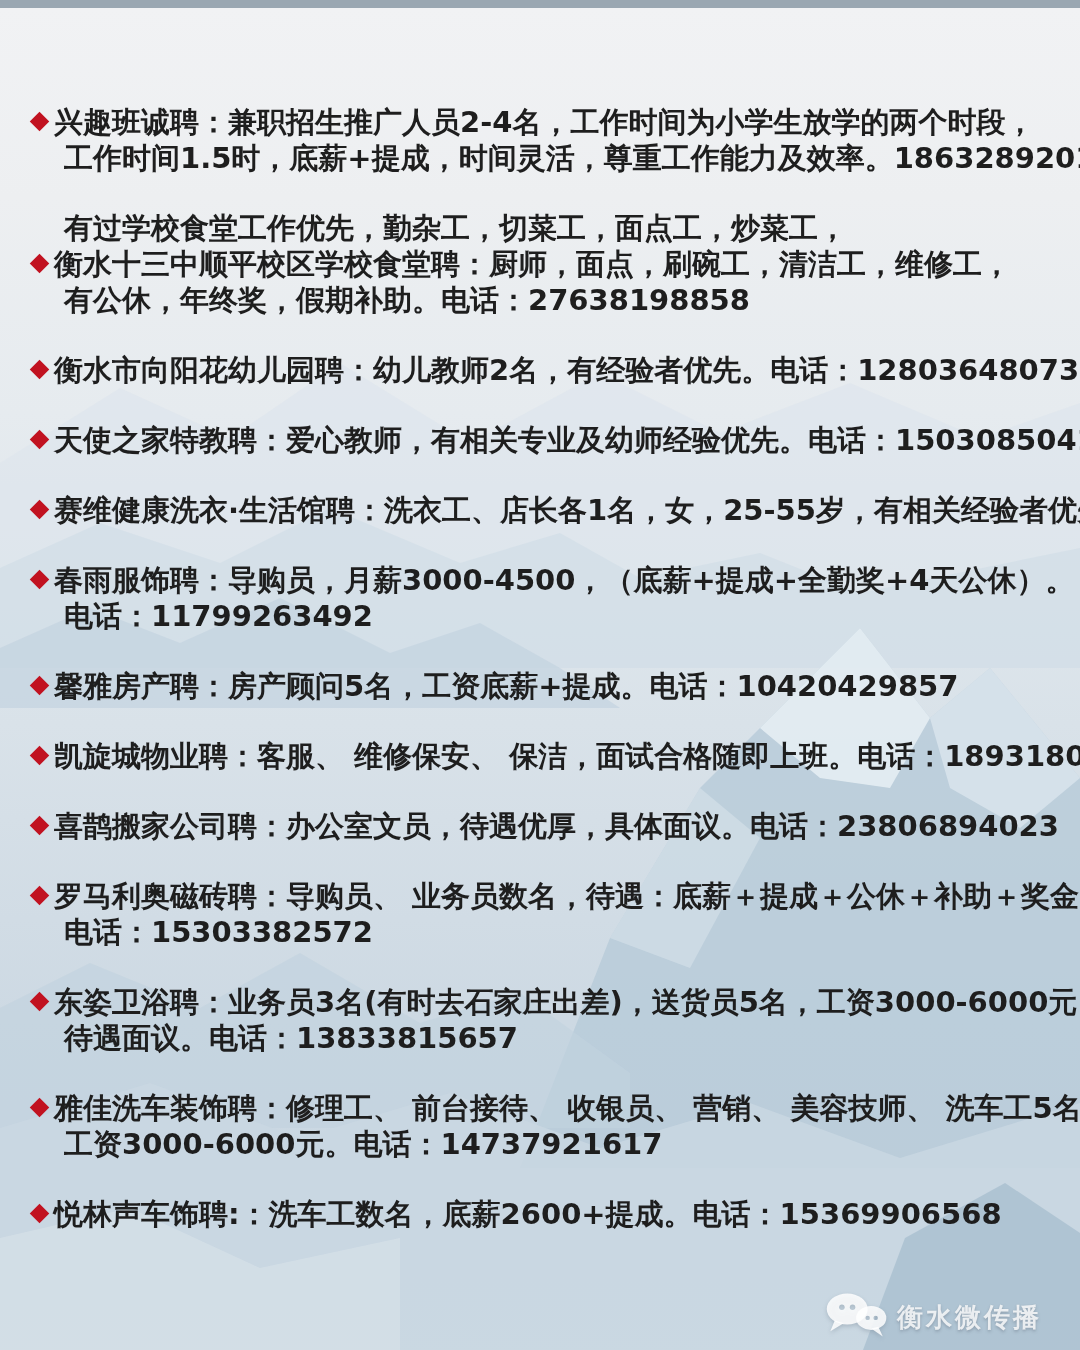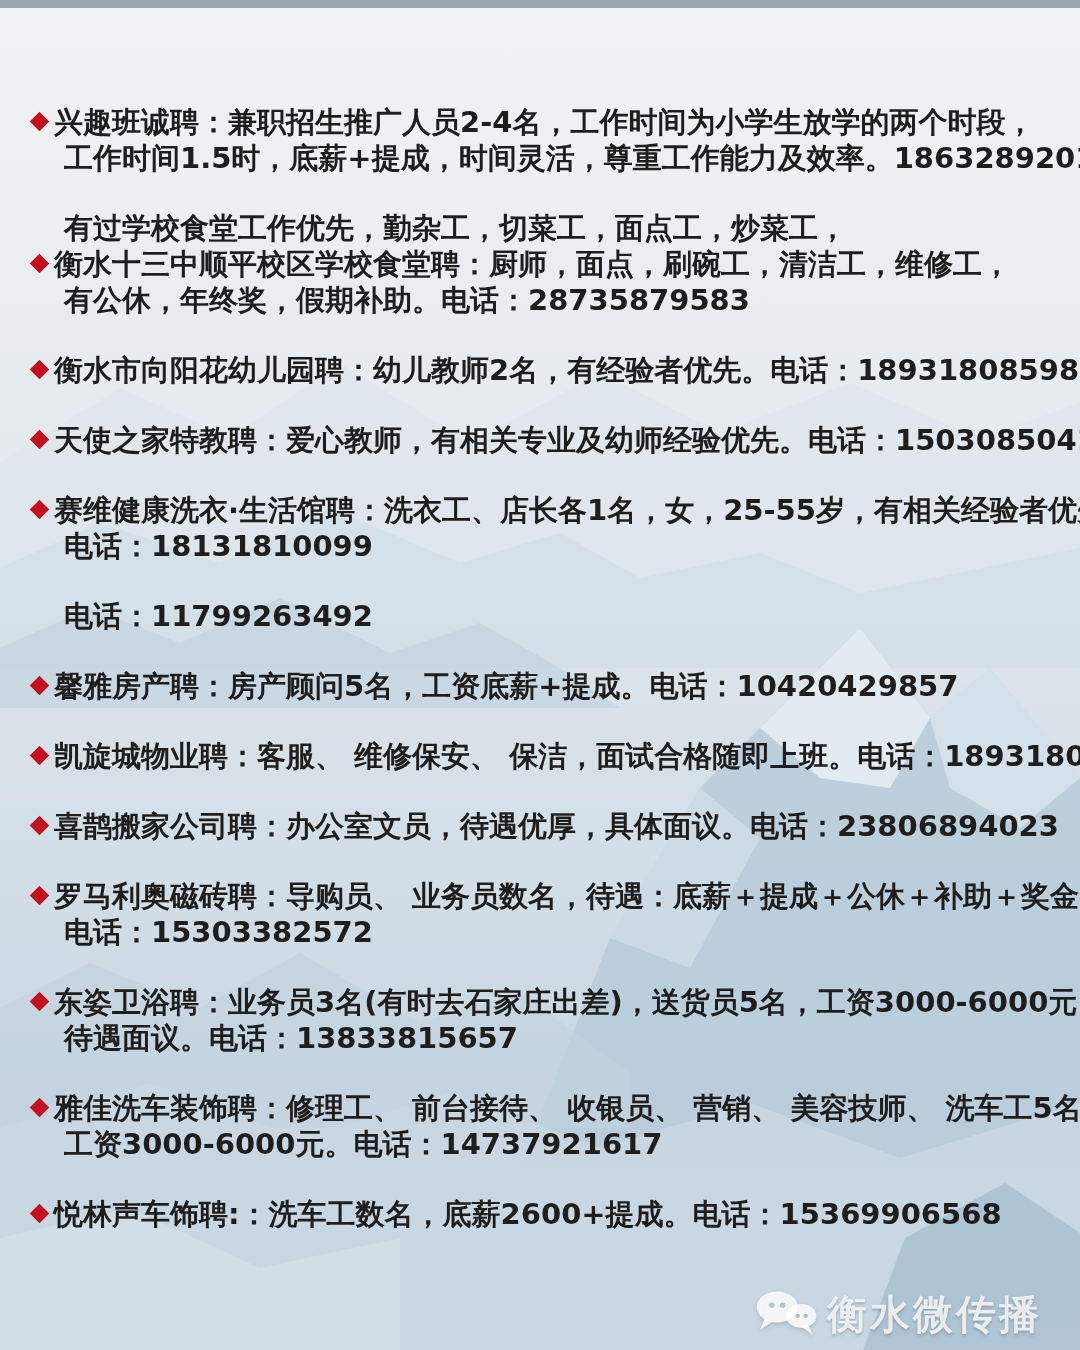--- a/index.html
+++ b/index.html
@@ -40,21 +40,21 @@
     background:#c11220;
     transform:rotate(45deg) scale(.92);
     margin:0 7px 3px 2px;
     vertical-align:baseline;
   }
   .watermark {
     position:absolute;
     right:38px; bottom:16px;
     display:flex; align-items:center; gap:8px;
     color:rgba(255,255,255,0.82);
-    font-size:40px; font-weight:700;
+    font-size:26px; font-weight:700;
     letter-spacing:3px;
     text-shadow:0 2px 3px rgba(110,125,140,.45), 0 0 1px rgba(120,135,150,.35);
   }
   .watermark svg { filter:drop-shadow(0 2px 2px rgba(110,125,140,.4)); }
 </style>
 </head>
 <body>
 
 <div class="canvas">
 
@@ -80,37 +80,37 @@
   <main class="content">
 
     <div class="job">
       <div class="line"><span class="bullet"></span><span>兴趣班诚聘：兼职招生推广人员2-4名，工作时间为小学生放学的两个时段，</span></div>
       <div class="line cont">工作时间1.5时，底薪+提成，时间灵活，尊重工作能力及效率。18632892019</div>
     </div>
 
     <div class="job">
       <div class="line cont">有过学校食堂工作优先，勤杂工，切菜工，面点工，炒菜工，</div>
       <div class="line"><span class="bullet"></span><span>衡水十三中顺平校区学校食堂聘：厨师，面点，刷碗工，清洁工，维修工，</span></div>
-      <div class="line cont">有公休，年终奖，假期补助。电话：28735879583</div>
+      <div class="line cont">有公休，年终奖，假期补助。电话：27638198858</div>
     </div>
 
     <div class="job">
-      <div class="line"><span class="bullet"></span><span>衡水市向阳花幼儿园聘：幼儿教师2名，有经验者优先。电话：18931808598</span></div>
+      <div class="line"><span class="bullet"></span><span>衡水市向阳花幼儿园聘：幼儿教师2名，有经验者优先。电话：12803648073</span></div>
     </div>
 
     <div class="job">
       <div class="line"><span class="bullet"></span><span>天使之家特教聘：爱心教师，有相关专业及幼师经验优先。电话：15030850415</span></div>
     </div>
 
     <div class="job">
       <div class="line"><span class="bullet"></span><span>赛维健康洗衣·生活馆聘：洗衣工、店长各1名，女，25-55岁，有相关经验者优先。</span></div>
-      <div class="line cont">电话：18131810099</div>
     </div>
 
     <div class="job">
+      <div class="line"><span class="bullet"></span><span>春雨服饰聘：导购员，月薪3000-4500，（底薪+提成+全勤奖+4天公休）。</span></div>
       <div class="line cont">电话：11799263492</div>
     </div>
 
     <div class="job">
       <div class="line"><span class="bullet"></span><span>馨雅房产聘：房产顾问5名，工资底薪+提成。电话：10420429857</span></div>
     </div>
 
     <div class="job">
       <div class="line"><span class="bullet"></span><span>凯旋城物业聘：客服、 维修保安、 保洁，面试合格随即上班。电话：18931800028</span></div>
     </div>

